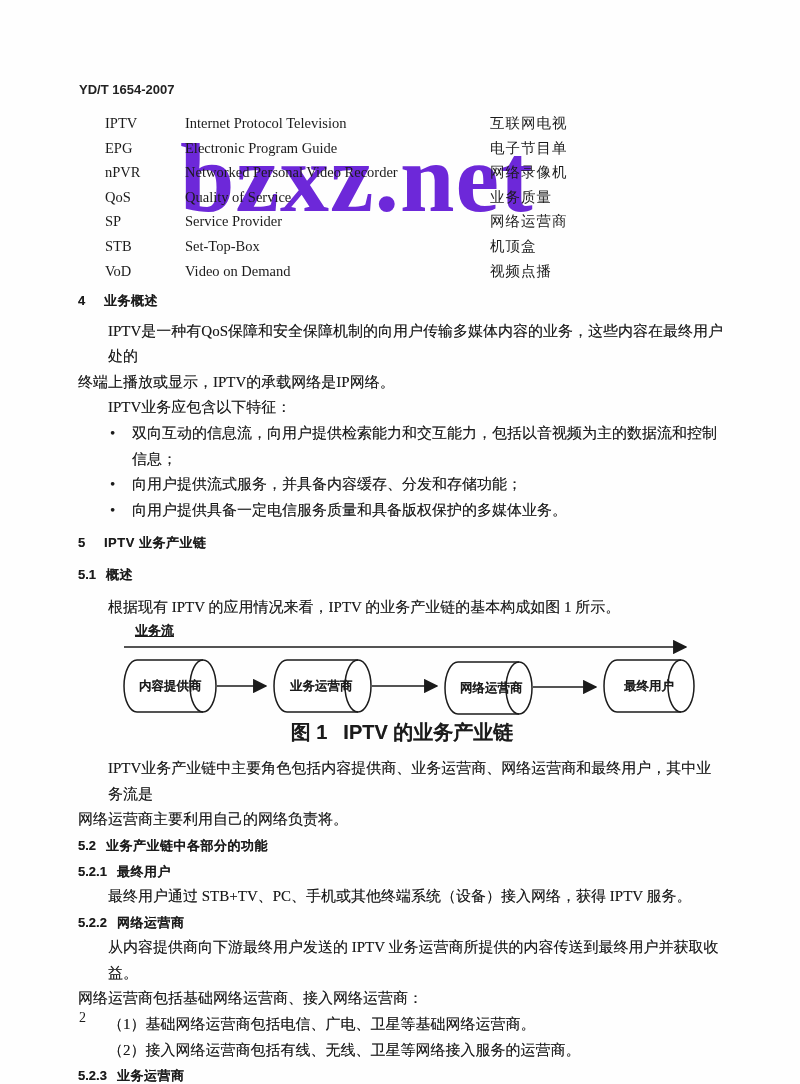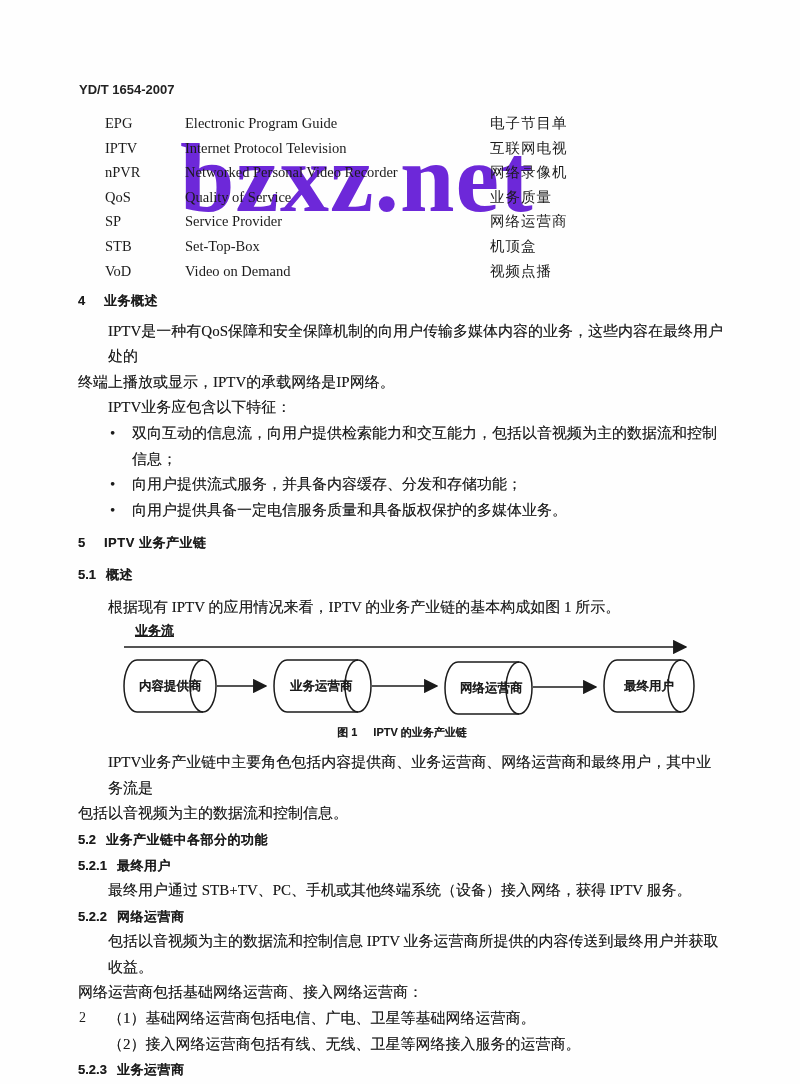--- a/index.html
+++ b/index.html
@@ -45,22 +45,22 @@
   .h5{margin-top:7px;margin-bottom:6px;}
   .h51{margin-bottom:7px;}
   .indent{padding-left:30px;}
   .bullet-row{display:flex;}
   .bullet-glyph{width:22px;padding-left:32px;flex:none;}
   .figure{margin-top:2px;}
   .flow-label{font-size:13px;font-weight:bold;height:18px;line-height:18px;padding-left:57px;
     font-family:"Liberation Sans","DejaVu Sans",sans-serif;text-decoration:underline;}
   .fig-svg{display:block;}
   .fig-caption{
-    text-align:center;height:24px;line-height:24px;margin-bottom:6px;
-    font-family:"Liberation Sans","DejaVu Sans",sans-serif;font-weight:bold;font-size:11px;
+    text-align:center;height:24px;line-height:24px;margin-bottom:12px;
+    font-family:"Liberation Sans","DejaVu Sans",sans-serif;font-weight:bold;font-size:20px;
   }
   .fig-caption .cap-no{margin-right:16px;}
   .cyl-label{
     font-family:"Liberation Sans","DejaVu Sans",sans-serif;
     font-weight:bold;font-size:12.5px;fill:#1b1b1b;
   }
   .page-number{
     position:absolute;left:79px;top:1010px;font-size:14px;
   }
 </style>
@@ -69,28 +69,28 @@
 
 <div class="page">
 
   <div class="watermark">bzxz.net</div>
 
   <div class="layer">
     <div class="doc-header">YD/T 1654-2007</div>
 
     <div class="abbr">
       <div class="abbr-row">
+        <span>IPTV</span>
+        <span>Internet Protocol Television</span>
+        <span class="abbr-cn">互联网电视</span>
+      </div>
+      <div class="abbr-row">
         <span>EPG</span>
         <span>Electronic Program Guide</span>
         <span class="abbr-cn">电子节目单</span>
-      </div>
-      <div class="abbr-row">
-        <span>IPTV</span>
-        <span>Internet Protocol Television</span>
-        <span class="abbr-cn">互联网电视</span>
       </div>
       <div class="abbr-row">
         <span>nPVR</span>
         <span>Networked Personal Video Recorder</span>
         <span class="abbr-cn">网络录像机</span>
       </div>
       <div class="abbr-row">
         <span>QoS</span>
         <span>Quality of Service</span>
         <span class="abbr-cn">业务质量</span>
@@ -174,29 +174,29 @@
           <g>
             <path d="M539 20 H603 A13 26 0 0 1 603 72 H539 A13 26 0 0 1 539 20 Z" fill="#fff" stroke="#1b1b1b" stroke-width="1.5"></path>
             <path d="M603 20 A13 26 0 0 0 603 72" fill="none" stroke="#1b1b1b" stroke-width="1.5"></path>
             <text class="cyl-label" x="546" y="50">最终用户</text>
           </g>
         </svg>
         <div class="fig-caption"><span class="cap-no">图 1</span><span>IPTV 的业务产业链</span></div>
       </div>
 
       <div class="indent">IPTV业务产业链中主要角色包括内容提供商、业务运营商、网络运营商和最终用户，其中业务流是</div>
-      <div>包括以音视频为主的数据流和控制信息。</div>
+      <div>网络运营商主要利用自己的网络负责将。</div>
 
       <div class="h"><span class="no2">5.2</span><span>业务产业链中各部分的功能</span></div>
 
       <div class="h"><span class="no2">5.2.1</span><span>最终用户</span></div>
       <div class="indent">最终用户通过 STB+TV、PC、手机或其他终端系统（设备）接入网络，获得 IPTV 服务。</div>
 
       <div class="h"><span class="no2">5.2.2</span><span>网络运营商</span></div>
-      <div class="indent">包括以音视频为主的数据流和控制信息 IPTV 业务运营商所提供的内容传送到最终用户并获取收益。</div>
+      <div class="indent">从内容提供商向下游最终用户发送的 IPTV 业务运营商所提供的内容传送到最终用户并获取收益。</div>
       <div>网络运营商包括基础网络运营商、接入网络运营商：</div>
       <div class="indent">（1）基础网络运营商包括电信、广电、卫星等基础网络运营商。</div>
       <div class="indent">（2）接入网络运营商包括有线、无线、卫星等网络接入服务的运营商。</div>
 
       <div class="h"><span class="no2">5.2.3</span><span>业务运营商</span></div>
       <div class="indent">业务运营商负责内容的集成（管理）和运营，并在自己的 IPTV 平台上将各种内容集成在一起，利用</div>
 
     </div>
 
     <div class="page-number">2</div>

